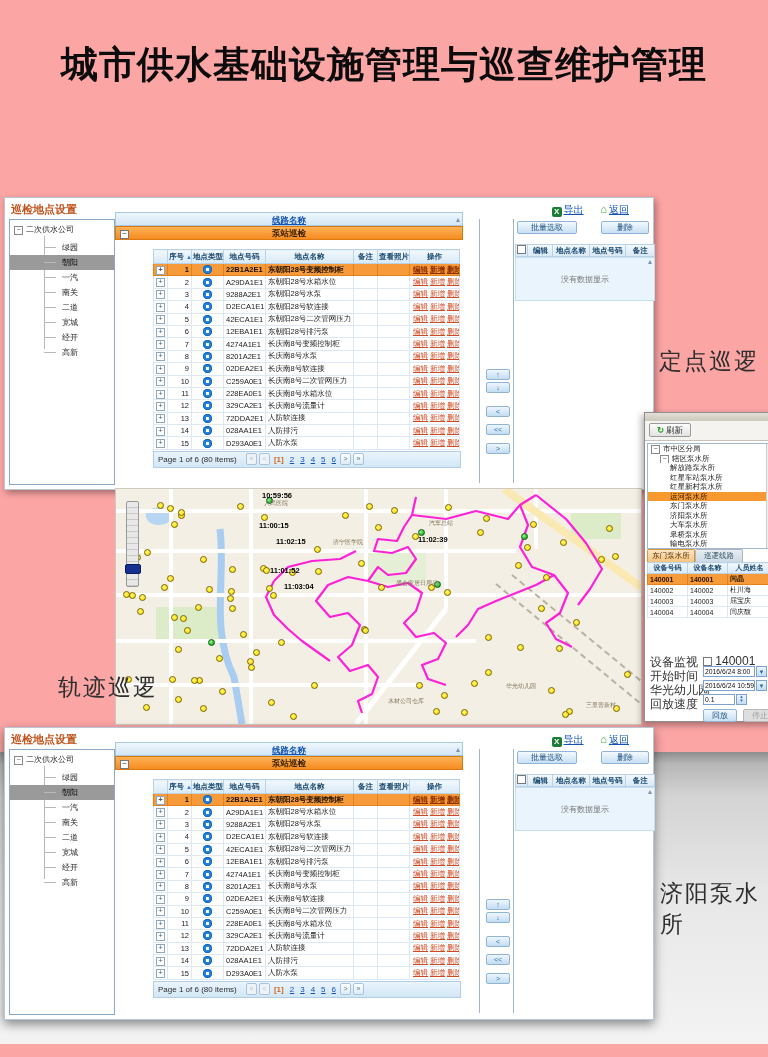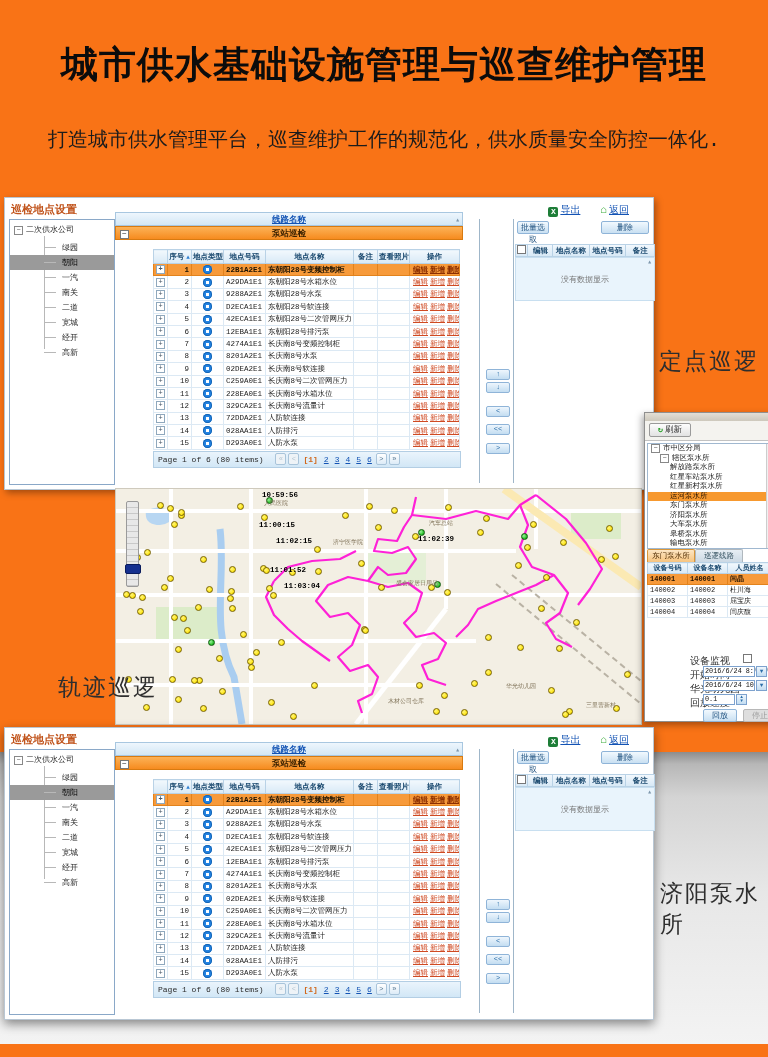--- a/index.html
+++ b/index.html
@@ -1,17 +1,17 @@
 <!DOCTYPE html>
 <html><head>
 <meta charset="utf-8">
 <style>
   html,body{margin:0;padding:0;background:#fff;}
-  #page{position:relative;width:768px;height:1057px;background:#f97316;overflow:hidden;
-        font-family:Liberation Mono, monospace;}
+  #page{position:relative;width:768px;height:1057px;background:#fca5a5;overflow:hidden;
+        font-family:Liberation Sans, sans-serif;}
   
   .page-title{position:absolute;top:40px;left:0;width:768px;text-align:center;
     font-size:37px;font-weight:bold;color:#0c0c0c;letter-spacing:1px;}
   .page-subtitle{position:absolute;top:126px;left:0;width:768px;text-align:center;
     font-size:20px;color:#1c1c1c;}
   .side-label{position:absolute;font-size:23px;color:#2e2e2e;letter-spacing:2px;}
   .lbl-fixed{left:659px;top:346px;}
   .lbl-track{left:58px;top:672px;}
   .lbl-leak{left:660px;top:878px;}
   
@@ -85,21 +85,21 @@
   .vl1{left:474px;} .vl2{left:508px;}
   .transfer{position:absolute;left:480px;top:21px;width:26px;height:264px;}
   .tr-btn{position:absolute;left:1px;width:24px;height:11px;box-sizing:border-box;
     border:1px solid #8fb4d8;background:linear-gradient(180deg,#eef6fd,#c3ddf1);
     color:#2b6ea8;font-size:7px;line-height:9px;text-align:center;border-radius:2px;cursor:pointer;}
   
   .rpanel{position:absolute;left:510px;top:21px;width:136px;height:264px;}
   .btn{display:inline-block;box-sizing:border-box;border:1px solid #8fb4d8;border-radius:2px;
     background:linear-gradient(180deg,#f2f9fe,#c9e0f2);color:#1c4f7d;font-size:8px;
     text-align:center;cursor:pointer;}
-  .rp-batch{position:absolute;left:2px;top:2px;width:32px;height:13px;line-height:12px;}
+  .rp-batch{position:absolute;left:2px;top:2px;width:60px;height:13px;line-height:12px;}
   .rp-del{position:absolute;left:86px;top:2px;width:48px;height:13px;line-height:12px;}
   .rp-head{position:absolute;left:0;top:25px;width:140px;height:13px;display:flex;}
   .rp-hcell{box-sizing:border-box;border:1px solid #b9d2e6;border-left:none;
     background:linear-gradient(180deg,#f2f8fd,#d8e9f6);font-size:7.5px;font-weight:bold;
     color:#19486e;text-align:center;line-height:12px;overflow:hidden;white-space:nowrap;}
   .rp-hcell:first-child{border-left:1px solid #b9d2e6;}
   .cbox{display:inline-block;width:7px;height:7px;border:1px solid #777;background:#fff;vertical-align:-1px;cursor:pointer;}
   .rp-empty{position:absolute;left:0;top:38px;width:140px;height:44px;background:#e9f4fc;
     border:1px solid #c8dff0;box-sizing:border-box;text-align:center;font-size:8px;color:#777;
     line-height:44px;}
@@ -141,41 +141,40 @@
     border-bottom:none;font-size:7.5px;text-align:center;line-height:12px;cursor:pointer;
     background:linear-gradient(180deg,#e7eef4,#ccd9e4);color:#33505f;border-radius:2px 2px 0 0;}
   .ep-tab.act{background:linear-gradient(180deg,#fde6c4,#f7c47f);border-color:#d8963a;color:#4d2a00;}
   .ep-table{position:absolute;left:2px;top:149px;border-collapse:collapse;table-layout:fixed;}
   .ep-table th{box-sizing:border-box;border:1px solid #b9d2e6;background:linear-gradient(180deg,#f2f8fd,#d8e9f6);
     font-size:7px;color:#19486e;height:11px;padding:0 1px;overflow:hidden;white-space:nowrap;}
   .ep-table td{border:1px solid #dce9f4;font-size:7px;color:#222;height:10px;padding:0 2px;overflow:hidden;white-space:nowrap;}
   .ep-table tr.sel td{background:#f79a3a;border-color:#e2821c;color:#241300;font-weight:bold;}
   .ep-form{position:absolute;left:0;top:238px;width:100%;}
   .ep-frow{position:relative;height:14px;}
-  .ep-flab{position:absolute;left:5px;top:3px;font-size:10px;color:#333;margin-left:40px;}
+  .ep-flab{position:absolute;left:5px;top:3px;font-size:12px;color:#333;}
   .ep-fval{position:absolute;left:58px;top:1px;width:52px;height:11px;box-sizing:border-box;
     border:1px solid #7da2ce;background:#fff;font-size:6.8px;line-height:9px;padding:0 1px;
     color:#111;overflow:hidden;white-space:nowrap;}
   .ep-drop{position:absolute;left:111px;top:1px;width:11px;height:11px;box-sizing:border-box;
     border:1px solid #7da2ce;background:linear-gradient(180deg,#eef6fd,#c3ddf1);
     font-size:6px;color:#2b6ea8;text-align:center;line-height:10px;cursor:pointer;}
   .ep-spin{line-height:4px;font-size:4.5px;}
   .ep-fval.short{width:32px;} 
   .ep-btns{position:absolute;left:0;top:296px;width:100%;height:14px;}
   .ep-play{position:absolute;left:58px;top:0;width:34px;height:13px;line-height:12px;}
   .ep-stop{position:absolute;left:98px;top:0;width:34px;height:13px;box-sizing:border-box;
     border:1px solid #b8b8b8;border-radius:2px;background:#dedede;color:#9a9a9a;
     font-size:8px;text-align:center;line-height:12px;}
 </style>
 </head>
 <body>
 
 <div id="page">
   <div class="page-title">城市供水基础设施管理与巡查维护管理</div>
-  <div class="page-subtitle">打造城市供水管理平台，巡查维护工作的规范化，供水质量安全防控一体化.</div>
 
   <div class="backdrop"></div>
 
   <div id="slot-top">
   <div class="win win-top">
     <span class="win-title">巡检地点设置</span>
     <span class="win-links">
       <span class="lnk"><span class="ic-xls">X</span><span>导出</span></span>
       <span class="lnk"><span class="ic-home">⌂</span><span>返回</span></span>
     </span>

